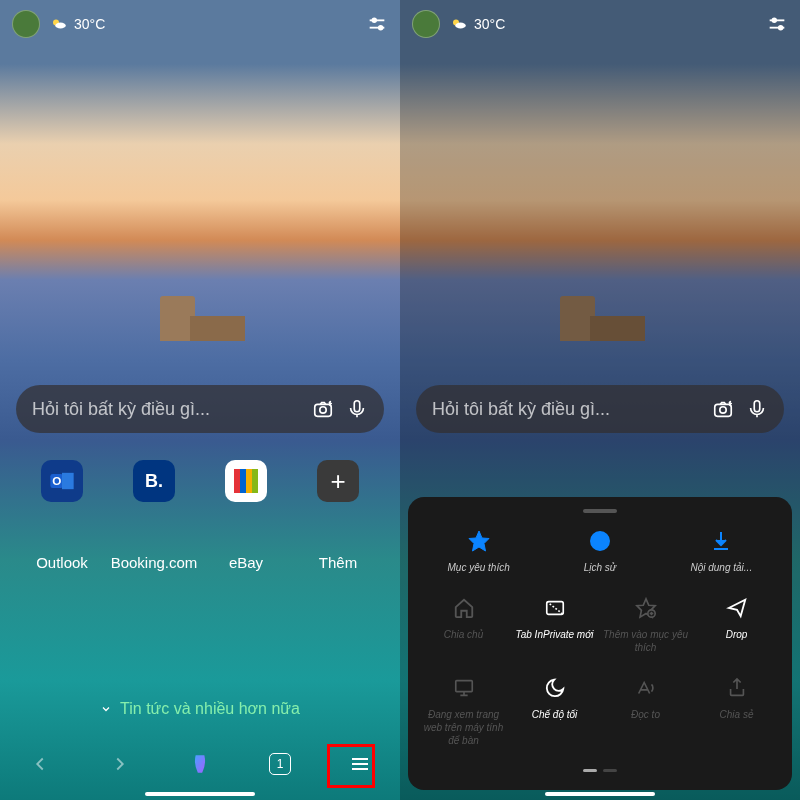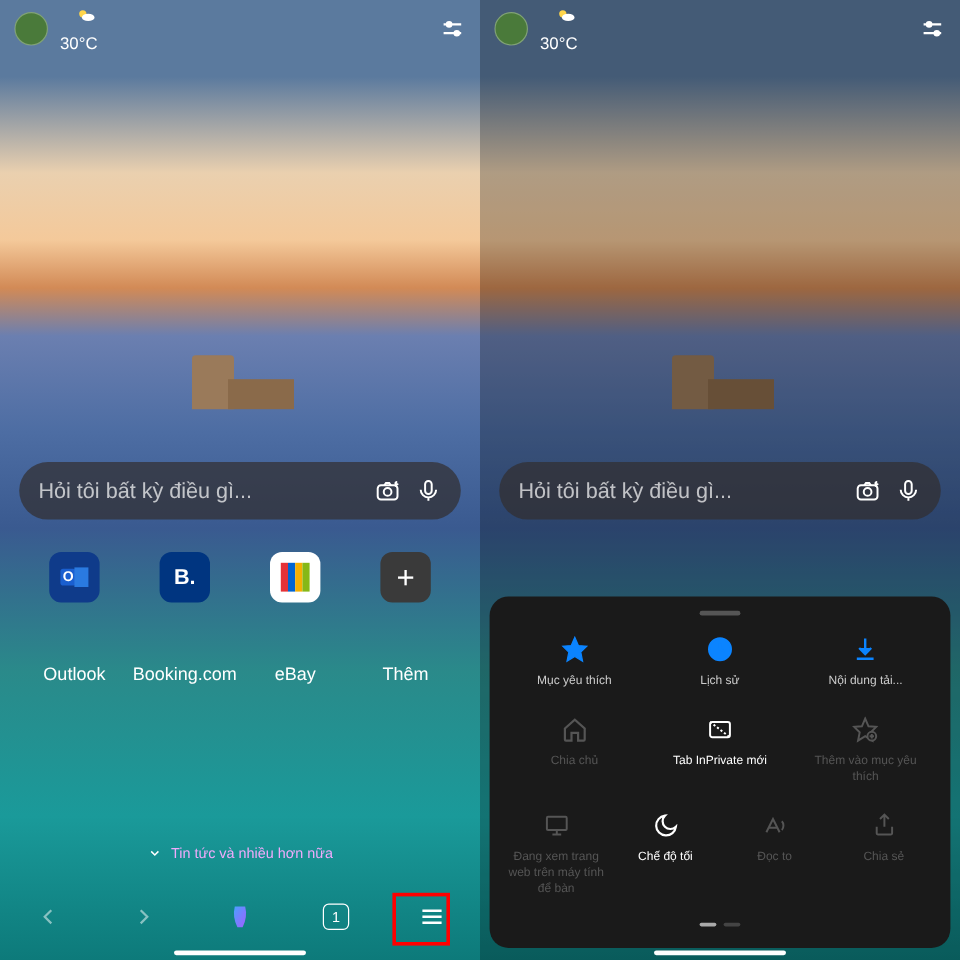--- a/index.html
+++ b/index.html
@@ -4,39 +4,39 @@
 <style>
 * { margin: 0; padding: 0; box-sizing: border-box; font-family: -apple-system, BlinkMacSystemFont, "Segoe UI", sans-serif; }
 body { display: flex; width: 800px; height: 800px; background: #000; }
 .screen { width: 400px; height: 800px; position: relative; overflow: hidden; }
 .bg { position: absolute; inset: 0; background: linear-gradient(to bottom, #5b7a9e 0%, #5b7a9e 8%, #ead0af 18%, #f4c99a 25%, #d28a56 30%, #6b7fb0 35%, #4d6da3 45%, #3a5a90 55%, #2a8a8a 70%, #1a9a9a 85%, #0d7a7a 100%); }
 .castle { position: absolute; top: 37%; left: 35%; width: 30%; height: 8%; }
 .castle::before { content:""; position:absolute; width:35px; height:45px; background:#9a7a5a; left:20px; top:0; border-radius:3px 3px 0 0; }
 .castle::after { content:""; position:absolute; width:55px; height:25px; background:#8a6a4a; left:50px; top:20px; }
 .topbar { position: absolute; top: 8px; left: 0; right: 0; height: 32px; display: flex; align-items: center; padding: 0 12px; color: #fff; font-size: 14px; z-index: 5; }
 .avatar { width: 28px; height: 28px; border-radius: 50%; background: #4a7a3a; border: 1px solid rgba(255,255,255,0.3); }
-.weather { display: flex; align-items: flex-end; gap: 6px; margin-left: 10px; flex-direction: column; }
+.weather { display: flex; align-items: center; gap: 6px; margin-left: 10px; }
 .weather-icon { width: 18px; height: 18px; }
 .sliders-icon { margin-left: auto; }
 .searchbar { position: absolute; top: 385px; left: 16px; right: 16px; height: 48px; background: rgba(50,45,45,0.7); border-radius: 24px; display: flex; align-items: center; padding: 0 16px; color: rgba(255,255,255,0.7); font-size: 18px; z-index: 5; }
 .searchbar-text { flex: 1; }
 .searchbar .ic { width: 22px; height: 22px; margin-left: 12px; }
 .quicklinks { position: absolute; top: 460px; left: 0; right: 0; display: flex; justify-content: space-around; padding: 0 16px; z-index: 5; }
 .ql-item { display: flex; flex-direction: column; align-items: center; gap: 8px; width: 80px; }
 .ql-icon { width: 42px; height: 42px; border-radius: 10px; display: flex; align-items: center; justify-content: center; font-weight: bold; color: #fff; font-size: 20px; }
 .ql-label { color: #fff; font-size: 15px; text-align: center; margin-top: 44px; }
-.newsbar { position: absolute; bottom: 82px; left: 0; right: 0; display: flex; justify-content: center; align-items: center; gap: 8px; color: #f0abfc; font-size: 12px; z-index: 5; }
+.newsbar { position: absolute; bottom: 82px; left: 0; right: 0; display: flex; justify-content: center; align-items: center; gap: 8px; color: #86efac; font-size: 16px; z-index: 5; }
 .bottomnav { position: absolute; bottom: 12px; left: 0; right: 0; height: 48px; display: flex; align-items: center; justify-content: space-around; z-index: 5; }
 .nav-item { width: 36px; height: 36px; display: flex; align-items: center; justify-content: center; }
 .tab-count { width: 22px; height: 22px; border: 1.5px solid #fff; border-radius: 5px; color: #fff; font-size: 12px; display:flex; align-items:center; justify-content:center; }
 .home-indicator { position: absolute; bottom: 4px; left: 50%; transform: translateX(-50%); width: 110px; height: 4px; background: #fff; border-radius: 3px; z-index:6; }
 .highlight-red { border: 3px solid #ff0000; }
 .menu-highlight { position: absolute; bottom: 12px; right: 25px; width: 48px; height: 44px; z-index:7; }
 .scrim { position: absolute; inset: 0; background: rgba(0,0,0,0.25); z-index: 4; }
-.sheet { position: absolute; bottom: 10px; left: 8px; right: 8px; background: #1a1a1a; border-radius: 16px; padding: 12px 10px 18px; z-index: 10; }
+.sheet { position: absolute; bottom: 10px; left: 8px; right: 8px; background: #1a1a1a; border-radius: 16px; padding: 12px 10px 18px; z-index: 10; font-style: italic; }
 .sheet-handle { width: 34px; height: 4px; background: #555; border-radius: 3px; margin: 0 auto 16px; }
 .sheet-row { display: flex; justify-content: space-around; margin-bottom: 22px; }
 .sheet-item { display: flex; flex-direction: column; align-items: center; gap: 8px; width: 88px; position:relative; }
 .sheet-icon { width: 24px; height: 24px; display:flex; align-items:center; justify-content:center; }
 .sheet-label { font-size: 10px; text-align: center; line-height: 1.3; }
 .sheet-item.active .sheet-label { color: #fff; }
 .sheet-item.active svg { stroke: #0b84ff; fill: #0b84ff; }
 .sheet-item.white .sheet-label { color: #fff; }
 .sheet-item.dim .sheet-label, .sheet-item.dim svg { color: #555; stroke: #555; }
 .pager { display:flex; justify-content:center; gap:6px; }
@@ -251,20 +251,28 @@
       <div class="sheet-item dim">
         <div class="sheet-icon">
             <svg width="22" height="22" viewBox="0 0 24 24" fill="none" stroke="#444" stroke-width="1.8">
               <polygon points="12 2 15 9 22 9.5 17 14.5 18.5 22 12 18 5.5 22 7 14.5 2 9.5 9 9"></polygon>
               <circle cx="18" cy="18" r="4" fill="#1a1a1a"></circle>
               <path d="M18 16v4M16 18h4"></path>
             </svg>
           </div>
         <span class="sheet-label">Thêm vào mục yêu thích</span>
       </div>
+      <div class="sheet-item white">
+        <div class="sheet-icon">
+            <svg width="22" height="22" viewBox="0 0 24 24" fill="none" stroke="#fff" stroke-width="2">
+              <path d="M3 12l18-9-5 18-4-7z"></path>
+            </svg>
+          </div>
+        <span class="sheet-label">Drop</span>
+      </div>
     </div>
 
     <div class="sheet-row">
       <div class="sheet-item dim">
         <div class="sheet-icon">
             <svg width="22" height="22" viewBox="0 0 24 24" fill="none" stroke="#444" stroke-width="1.8">
               <rect x="3" y="4" width="18" height="12" rx="1"></rect>
               <path d="M8 20h8M12 16v4"></path>
             </svg>
           </div>

